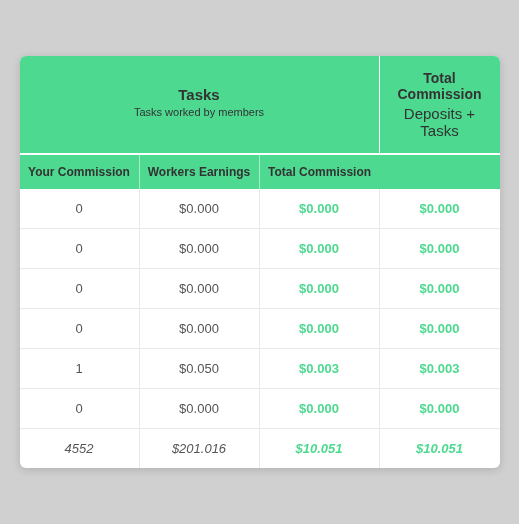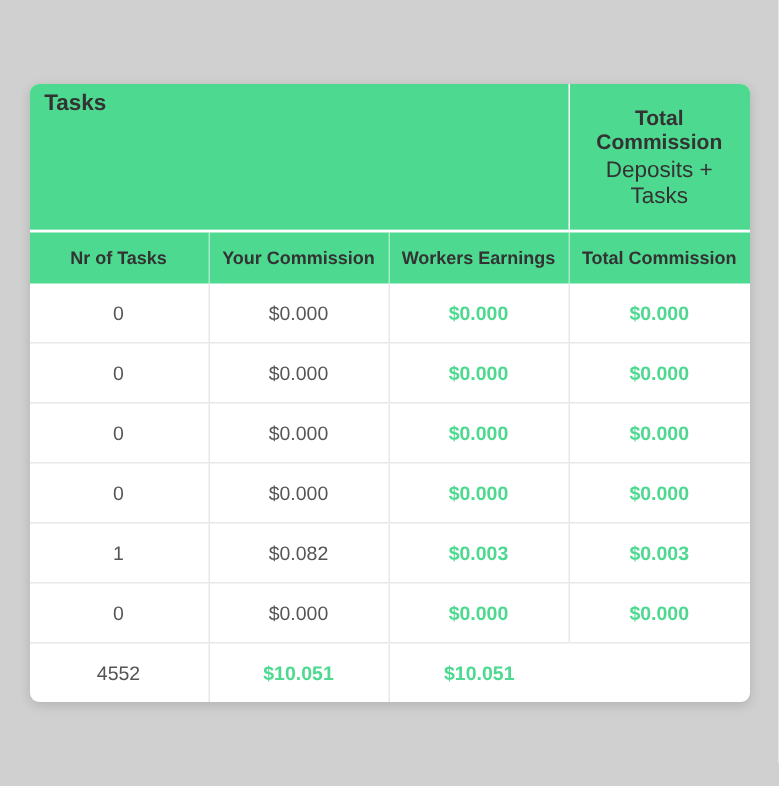--- a/index.html
+++ b/index.html
@@ -18,22 +18,22 @@
       overflow: hidden;
       width: 480px;
       box-shadow: 0 2px 8px rgba(0,0,0,0.15);
     }
     .header-row {
       display: grid;
       grid-template-columns: 3fr 1fr;
     }
     .tasks-header {
       background: #4dd990;
-      padding: 4px 10px;
-      text-align: left;
+      padding: 30px 10px;
+      text-align: center;
       border-right: 1px solid #fff;
     }
     .tasks-header .title {
       font-size: 15px;
       font-weight: bold;
       color: #333;
     }
     .tasks-header .subtitle {
       font-size: 11px;
       color: #333;
@@ -74,20 +74,21 @@
     .col-header:last-child {
       border-right: none;
     }
     .data-row {
       display: grid;
       grid-template-columns: 1fr 1fr 1fr 1fr;
       border-bottom: 1px solid #e8e8e8;
     }
     .data-row:last-child {
       border-bottom: none;
+      font-style: italic;
     }
     .data-cell {
       padding: 12px 8px;
       text-align: center;
       font-size: 13px;
       color: #555;
       border-right: 1px solid #e8e8e8;
     }
     .data-cell:last-child {
       border-right: none;
@@ -101,28 +102,28 @@
       font-weight: bold;
     }
   </style>
 </head>
 <body>
 
 <div class="table-container">
   <div class="header-row">
     <div class="tasks-header">
       <div class="title">Tasks</div>
+      <div class="subtitle">Tasks worked by members</div>
     </div>
     <div class="commission-header">
       <div class="title">Total Commission</div>
       <div class="subtitle">Deposits + Tasks</div>
     </div>
   </div>
   <div class="col-header-row">
-    <div class="col-header">Nr of Tasks</div>
     <div class="col-header">Your Commission</div>
     <div class="col-header">Workers Earnings</div>
     <div class="col-header">Total Commission</div>
   </div>
   <div id="table-body">
       <div class="data-row">
       <div class="data-cell">0</div>
       <div class="data-cell">$0.000</div>
       <div class="data-cell green">$0.000</div>
       <div class="data-cell last-col">$0.000</div>
@@ -140,29 +141,30 @@
       <div class="data-cell last-col">$0.000</div>
     </div>
       <div class="data-row">
       <div class="data-cell">0</div>
       <div class="data-cell">$0.000</div>
       <div class="data-cell green">$0.000</div>
       <div class="data-cell last-col">$0.000</div>
     </div>
       <div class="data-row">
       <div class="data-cell">1</div>
-      <div class="data-cell">$0.082</div>
+      <div class="data-cell">$0.050</div>
       <div class="data-cell green">$0.003</div>
       <div class="data-cell last-col">$0.003</div>
     </div>
       <div class="data-row">
       <div class="data-cell">0</div>
       <div class="data-cell">$0.000</div>
       <div class="data-cell green">$0.000</div>
       <div class="data-cell last-col">$0.000</div>
     </div>
       <div class="data-row">
       <div class="data-cell">4552</div>
+      <div class="data-cell">$201.016</div>
       <div class="data-cell green">$10.051</div>
       <div class="data-cell last-col">$10.051</div>
     </div>
     </div>
 </div>
 
 </body></html>

